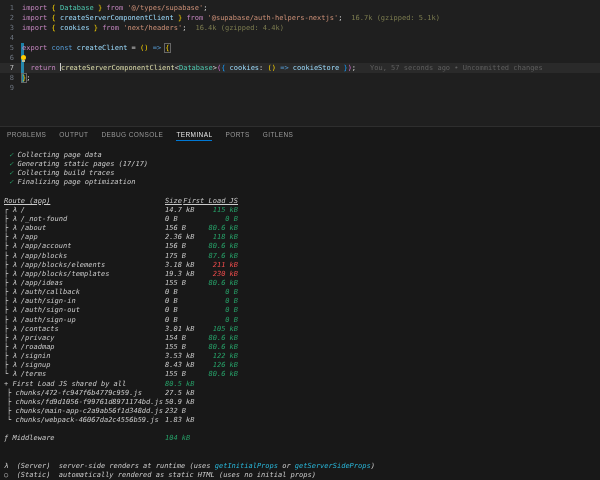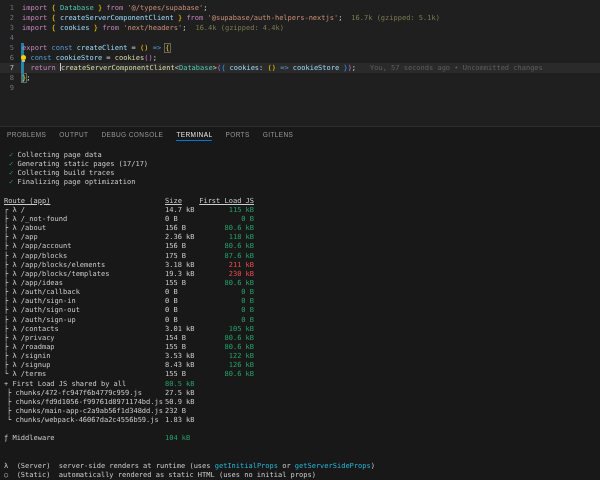--- a/index.html
+++ b/index.html
@@ -29,42 +29,42 @@
   .panel { position:absolute; top:126px; left:0; width:600px; bottom:0; background:#181818; border-top:1px solid #2e2e2e; }
   .panel-tabs { display:flex; gap:13px; padding-left:7px; height:15px; align-items:center;
     font-family:"Liberation Sans",sans-serif; font-size:6.5px; letter-spacing:.4px; color:#9a9a9a; }
   .panel-tab { position:relative; height:100%; display:flex; align-items:center; cursor:pointer; }
   .panel-tab.active { color:#e7e7e7; }
   .panel-tab.active::after { content:""; position:absolute; left:0; right:0; bottom:1px; height:1px; background:#0078d4; }
 
   
   .terminal { position:absolute; top:24px; left:4px; right:0; bottom:0; overflow:hidden;
     font-size:7px; line-height:9.15px; color:#cccccc; white-space:pre; }
-  .t-row { position:relative; height:9.15px; }
+  .t-row { position:relative; height:9.15px;font-style:italic; }
   .t-size { position:absolute; left:161px;text-align:center; }
-  .t-first { position:absolute; left:186px; width:64px; text-align:right; }
+  .t-first { position:absolute; left:170px; width:64px; text-align:right; }
   .green { color:#26a269; }
   .red { color:#f14c4c; }
   .cyan { color:#29b8db; }
   .u { text-decoration:underline; }
   .t-check { padding-left:5px; }
   .t-chunk { padding-left:3px; }
 </style>
 </head>
 <body>
 
 <div class="editor">
   <div class="git-bar"></div>
   <div class="code-lines" id="code-lines">
       <div class="cline"><span class="lnum">1</span><span class="ltext"><span class="tk-kw">import</span><span class="tk-fg"> </span><span class="tk-b1">{</span><span class="tk-fg"> </span><span class="tk-type">Database</span><span class="tk-fg"> </span><span class="tk-b1">}</span><span class="tk-fg"> </span><span class="tk-kw">from</span><span class="tk-fg"> </span><span class="tk-str">'@/types/supabase'</span><span class="tk-fg">;</span></span></div>
       <div class="cline"><span class="lnum">2</span><span class="ltext"><span class="tk-kw">import</span><span class="tk-fg"> </span><span class="tk-b1">{</span><span class="tk-fg"> </span><span class="tk-var">createServerComponentClient</span><span class="tk-fg"> </span><span class="tk-b1">}</span><span class="tk-fg"> </span><span class="tk-kw">from</span><span class="tk-fg"> </span><span class="tk-str">'@supabase/auth-helpers-nextjs'</span><span class="tk-fg">;</span><span class="hint">16.7k (gzipped: 5.1k)</span></span></div>
       <div class="cline"><span class="lnum">3</span><span class="ltext"><span class="tk-kw">import</span><span class="tk-fg"> </span><span class="tk-b1">{</span><span class="tk-fg"> </span><span class="tk-var">cookies</span><span class="tk-fg"> </span><span class="tk-b1">}</span><span class="tk-fg"> </span><span class="tk-kw">from</span><span class="tk-fg"> </span><span class="tk-str">'next/headers'</span><span class="tk-fg">;</span><span class="hint">16.4k (gzipped: 4.4k)</span></span></div>
       <div class="cline"><span class="lnum">4</span><span class="ltext"></span></div>
       <div class="cline"><span class="lnum">5</span><span class="ltext"><span class="tk-kw">export</span><span class="tk-fg"> </span><span class="tk-kwb">const</span><span class="tk-fg"> </span><span class="tk-var">createClient</span><span class="tk-fg"> = </span><span class="tk-b1">(</span><span class="tk-b1">)</span><span class="tk-fg"> </span><span class="tk-kwb">=&gt;</span><span class="tk-fg"> </span><span class="tk-b1m">{</span></span></div>
-      <div class="cline"><span class="lnum">6</span><span class="bulb"></span><span class="ltext"><span class="tk-fg">  </span><span class="tk-kwb">const</span><span class="tk-fg"> </span><span class="tk-var">cookieStore</span><span class="tk-fg"> = </span><span class="tk-fn">cookies</span><span class="tk-b2">(</span><span class="tk-b2">)</span><span class="tk-fg">;</span></span></div>
+      <div class="cline"><span class="lnum">6</span><span class="bulb"></span></div>
       <div class="cline active"><span class="lnum">7</span><span class="ltext"><span class="tk-fg">  </span><span class="tk-kw">return</span><span class="tk-fg"> </span><span class="cursor"></span><span class="tk-fn">createServerComponentClient</span><span class="tk-fg">&lt;</span><span class="tk-type">Database</span><span class="tk-fg">&gt;</span><span class="tk-b2">(</span><span class="tk-b3">{</span><span class="tk-fg"> </span><span class="tk-var">cookies</span><span class="tk-fg">: </span><span class="tk-b1">(</span><span class="tk-b1">)</span><span class="tk-fg"> </span><span class="tk-kwb">=&gt;</span><span class="tk-fg"> </span><span class="tk-var">cookieStore</span><span class="tk-fg"> </span><span class="tk-b3">}</span><span class="tk-b2">)</span><span class="tk-fg">;</span></span><span class="blame">You, 57 seconds ago • Uncommitted changes</span></div>
       <div class="cline"><span class="lnum">8</span><span class="ltext"><span class="tk-b1m">}</span><span class="tk-fg">;</span></span></div>
       <div class="cline"><span class="lnum">9</span><span class="ltext"></span></div>
     </div>
 </div>
 
 <div class="panel">
   <div class="panel-tabs" id="panel-tabs">
       <span class="panel-tab">PROBLEMS</span>
       <span class="panel-tab">OUTPUT</span>

